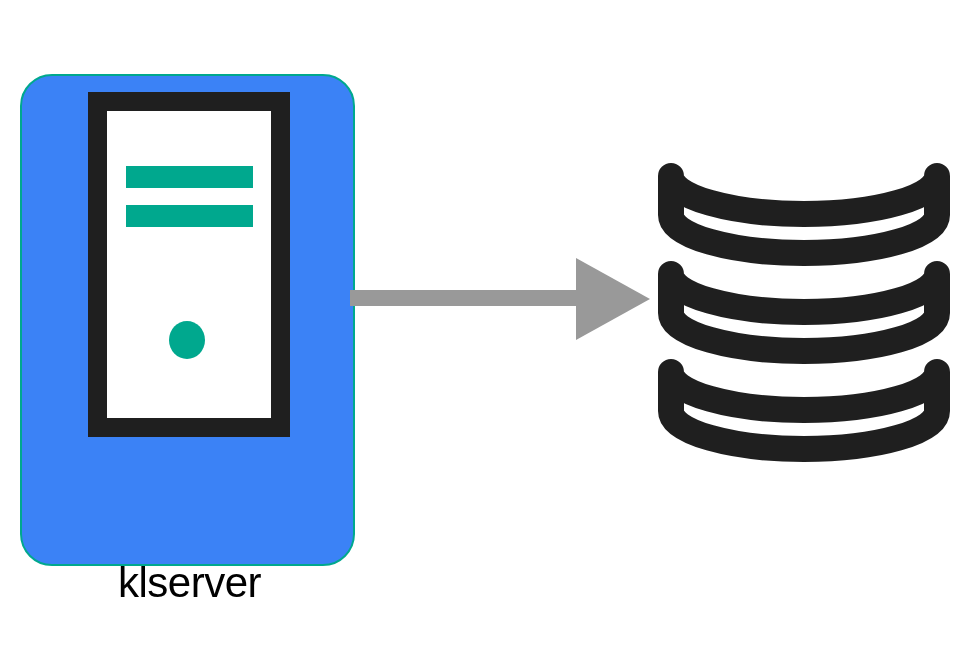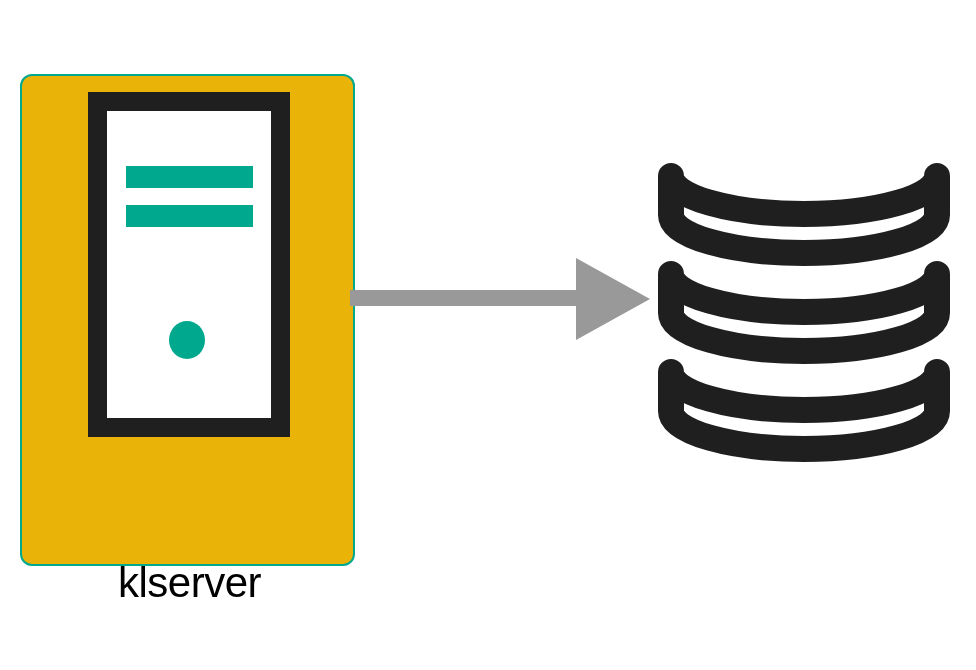--- a/index.html
+++ b/index.html
@@ -20,22 +20,22 @@
   }
   
   .server-card {
     position: absolute;
     left: 20px;
     top: 74px;
     width: 335px;
     height: 492px;
     box-sizing: border-box;
     border: 2.5px solid #00a88e;
-    border-radius: 12px;
-    background: #eab308;
+    border-radius: 32px;
+    background: #3b82f6;
   }
   .server-figure {
     position: absolute;
     left: 0;
     top: 0;
     width: 335px;
     height: 492px;
   }
   .server-label {
     position: absolute;

